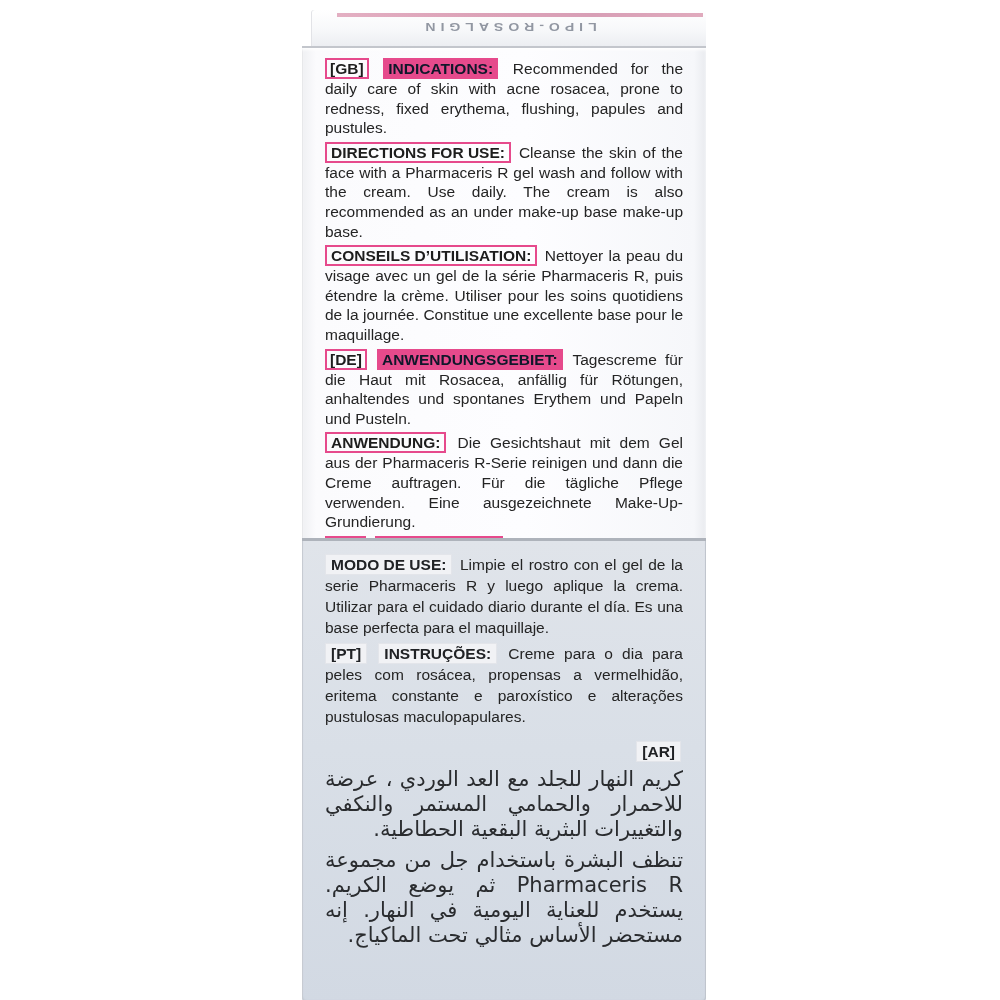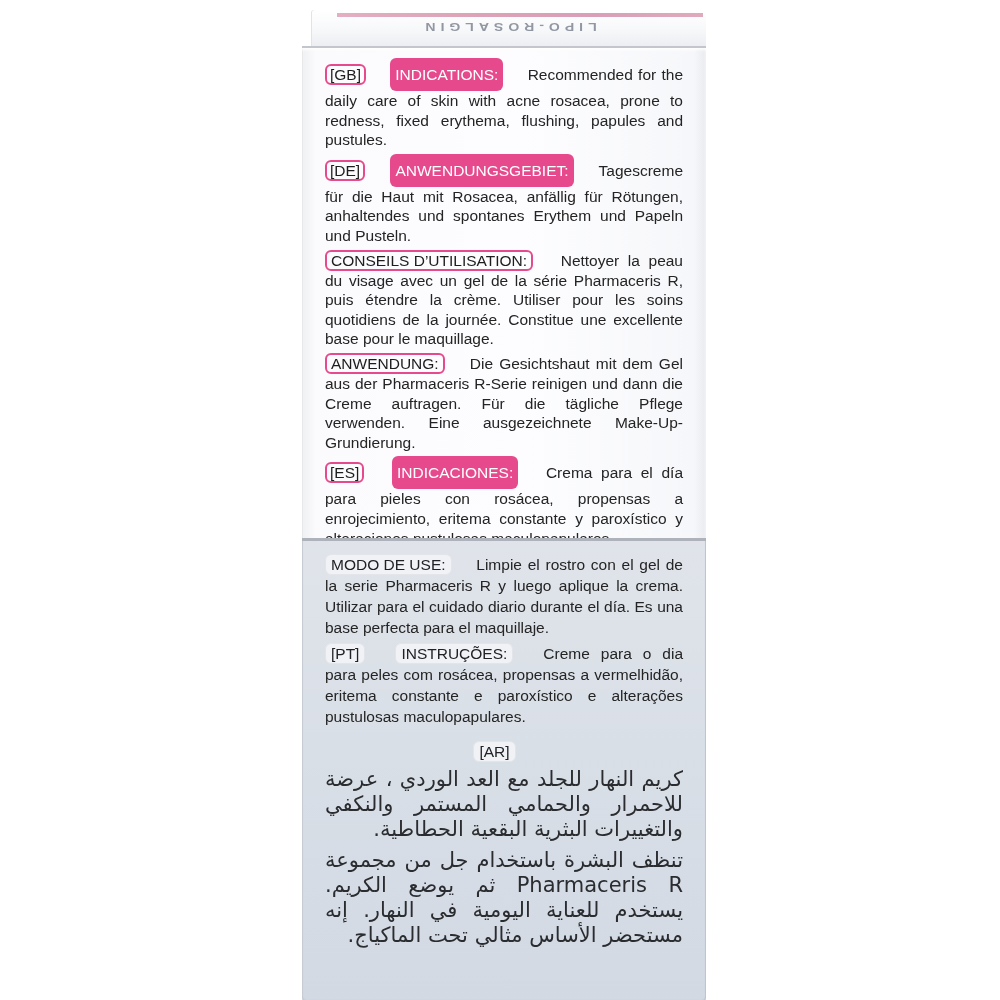--- a/index.html
+++ b/index.html
@@ -45,37 +45,37 @@
     box-shadow:inset 1px 0 0 #c7cbd2, inset -1px 0 0 #c0c5cd, inset 0 -2px 2px #c3c9d3;
     padding:13px 23px 0 23px;box-sizing:border-box;
   }
   
   .sec{
     margin:0 0 4px 0;text-align:justify;
     font-size:15.5px;line-height:19.6px;color:#242424;
   }
   .panel-lower .sec{line-height:21px;margin-bottom:5px;color:#2a2c2f;}
   .tag,.lbl{
-    display:inline-block;font-weight:normal;line-height:17px;
-    padding:0 3px;margin-right:19px;vertical-align:baseline;border-radius:6px;
+    display:inline-block;font-weight:bold;line-height:17px;
+    padding:0 3px;margin-right:2px;vertical-align:baseline;
   }
   .tag{border:2px solid #e64a8c;color:#1d1d1d;}
-  .lbl.fill{background:#e64a8c;color:#ffffff;padding:8px 5px;}
+  .lbl.fill{background:#e64a8c;color:#0f172a;padding:2px 5px;}
   .lbl.outline{border:2px solid #e64a8c;color:#1d1d1d;padding:0 4px;}
   .tag.pale,.lbl.pale{
     background:#f1f2f5;border:1px solid #e3e5ea;color:#202225;padding:1px 5px;
   }
   .body-txt{color:#242424;}
   
   .ar{
     direction:rtl;text-align:justify;
     font-family:"DejaVu Sans",sans-serif;
     font-size:21px;line-height:25px;color:#2a2c2f;margin:0 0 6px 0;
   }
-  .ar-tagline{direction:ltr;text-align:center;margin:14px 0 6px 0;}
+  .ar-tagline{direction:ltr;text-align:right;margin:14px 0 6px 0;}
   
   .edge-bar{
     position:absolute;right:2px;top:46px;width:4px;height:72px;
     background:#747a85;border-radius:1px;
   }
   .tick{position:absolute;right:1px;width:4px;height:7px;background:#9aa0a9;}
   .t1{top:136px}.t2{top:212px}.t3{top:288px}.t4{top:364px}
 </style>
 </head>
 <body>
@@ -90,25 +90,26 @@
   <div class="edge-bar"></div>
   <div class="tick t1"></div>
   <div class="tick t2"></div>
   <div class="tick t3"></div>
   <div class="tick t4"></div>
 
   <div class="panel-upper">
 
     <p class="sec"><span class="tag">[GB]</span> <span class="lbl fill">INDICATIONS:</span> <span class="body-txt">Recommended for the daily care of skin with acne rosacea, prone to redness, fixed erythema, flushing, papules and pustules.</span></p>
 
+    <p class="sec"><span class="lbl outline">DIRECTIONS FOR USE:</span> <span class="body-txt">Cleanse the skin of the face with a Pharmaceris R gel wash and follow with the cream. Use daily. The cream is also recommended as an under make-up base make-up base.</span></p>
 
 
+    <p class="sec"><span class="lbl outline">CONSEILS D’UTILISATION:</span> <span class="body-txt">Nettoyer la peau du visage avec un gel de la série Pharmaceris R, puis étendre la crème. Utiliser pour les soins quotidiens de la journée. Constitue une excellente base pour le maquillage.</span></p>
+
     <p class="sec"><span class="tag">[DE]</span> <span class="lbl fill">ANWENDUNGSGEBIET:</span> <span class="body-txt">Tagescreme für die Haut mit Rosacea, anfällig für Rötungen, anhaltendes und spontanes Erythem und Papeln und Pusteln.</span></p>
-
-    <p class="sec"><span class="lbl outline">CONSEILS D’UTILISATION:</span> <span class="body-txt">Nettoyer la peau du visage avec un gel de la série Pharmaceris R, puis étendre la crème. Utiliser pour les soins quotidiens de la journée. Constitue une excellente base pour le maquillage.</span></p>
 
     <p class="sec"><span class="lbl outline">ANWENDUNG:</span> <span class="body-txt">Die Gesichtshaut mit dem Gel aus der Pharmaceris R-Serie reinigen und dann die Creme auftragen. Für die tägliche Pflege verwenden. Eine ausgezeichnete Make-Up-Grundierung.</span></p>
 
     <p class="sec"><span class="tag">[ES]</span> <span class="lbl fill">INDICACIONES:</span> <span class="body-txt">Crema para el día para pieles con rosácea, propensas a enrojecimiento, eritema constante y paroxístico y alteraciones pustulosas maculopapulares.</span></p>
 
   </div>
 
   <div class="panel-lower">
 
     <p class="sec"><span class="lbl pale">MODO DE USE:</span> <span class="body-txt">Limpie el rostro con el gel de la serie Pharmaceris R y luego aplique la crema. Utilizar para el cuidado diario durante el día. Es una base perfecta para el maquillaje.</span></p>

